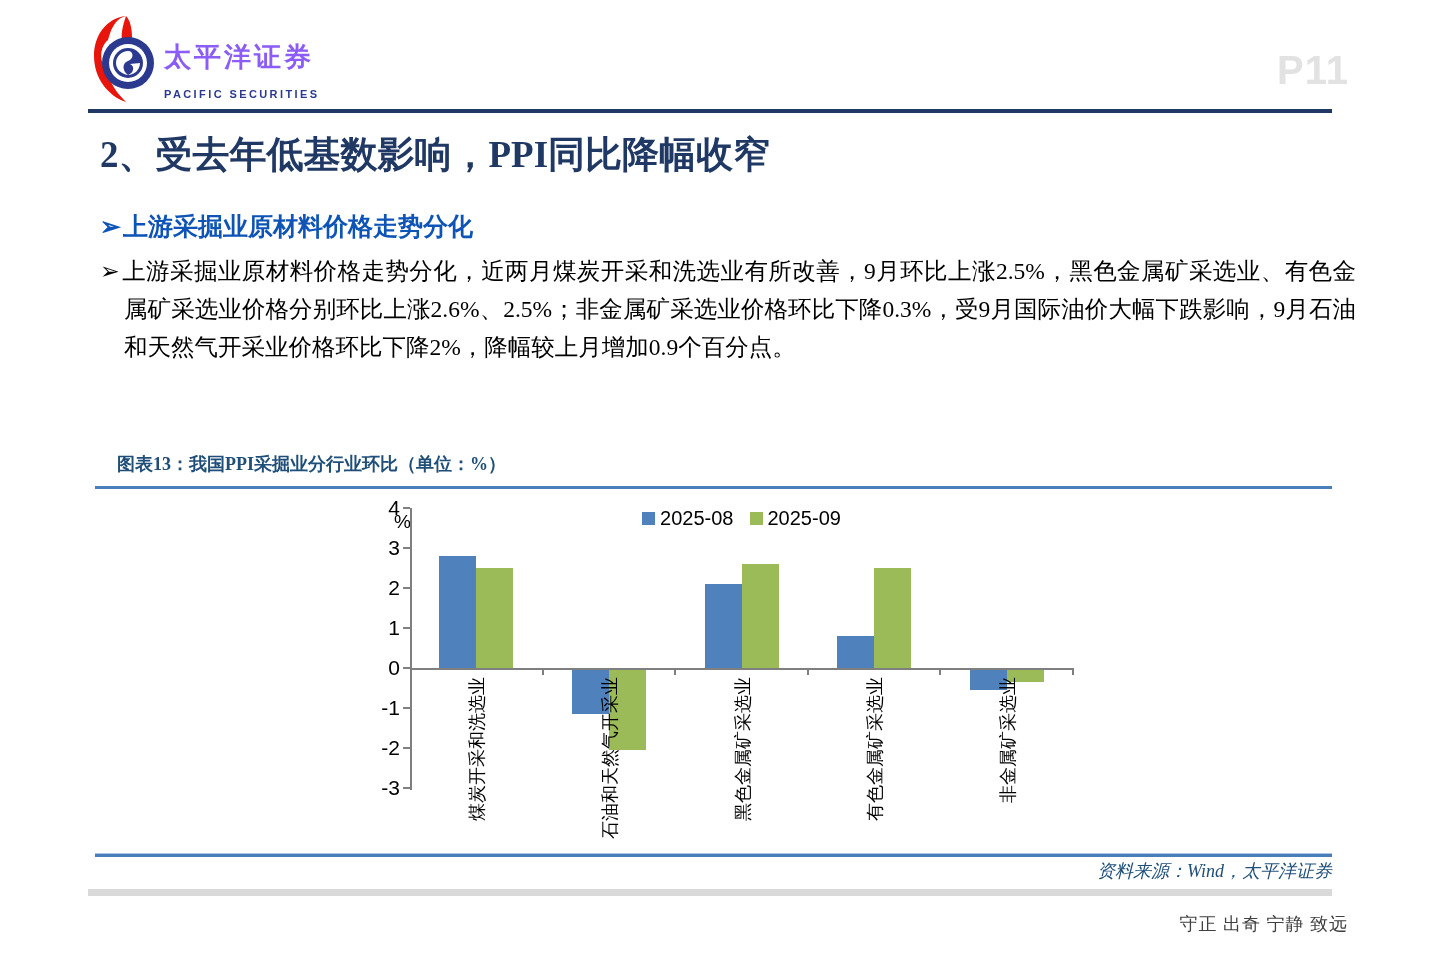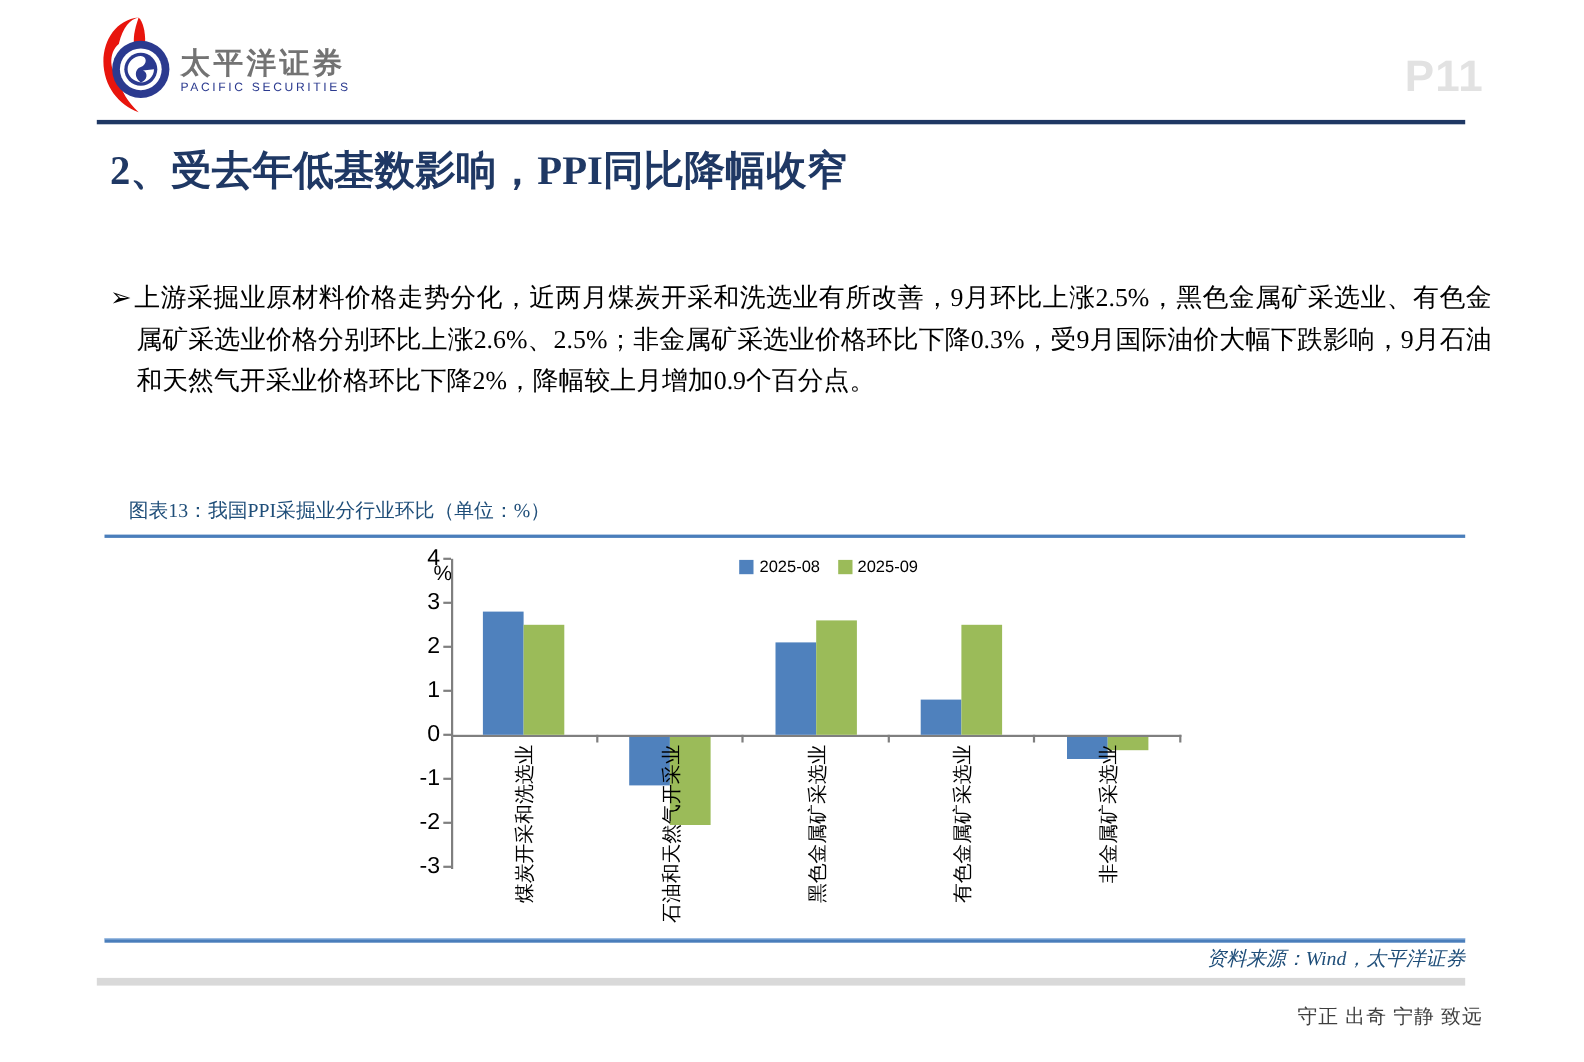--- a/index.html
+++ b/index.html
@@ -3,49 +3,49 @@
 <meta charset="utf-8">
 <style>
   html,body{margin:0;padding:0;background:#ffffff;}
   .slide{position:relative;width:1440px;height:965px;background:#fff;overflow:hidden;
          font-family:"Liberation Serif","DejaVu Serif",serif;}
 
   
   .logo-mark{position:absolute;left:88px;top:8px;width:72px;height:100px;}
   .logo-text{position:absolute;left:164px;top:42px;}
   .logo-cn{font-family:"Liberation Sans","DejaVu Sans",sans-serif;font-weight:bold;
-           font-size:27px;color:#737373;letter-spacing:3px;line-height:30px;}
-  .logo-en{font-family:"Liberation Sans","DejaVu Sans",sans-serif;font-weight:normal;
-           font-size:11px;color:#2b3a8f;letter-spacing:2.4px;margin-top:2px;}
+           font-size:27px;color:#8b5cf6;letter-spacing:3px;line-height:30px;}
+  .logo-en{font-family:"Liberation Sans","DejaVu Sans",sans-serif;font-weight:bold;
+           font-size:11px;color:#2b3a8f;letter-spacing:2.4px;margin-top:16px;}
   .page-num{position:absolute;left:1277px;top:48px;font-family:"Liberation Sans","DejaVu Sans",sans-serif;
             font-weight:bold;font-size:40px;color:#e2e2e2;letter-spacing:1px;}
   .header-line{position:absolute;left:88px;top:109px;width:1244px;height:4px;background:#1f3864;}
 
   
   .slide-title{position:absolute;left:100px;top:130px;width:1000px;
                font-size:37px;font-weight:bold;color:#1f3864;}
   .bullet-head{position:absolute;left:100px;top:210px;width:1100px;
                font-size:25px;font-weight:bold;color:#0d54b6;}
   .bullet-head .arrow{margin-right:2px;}
   .body-par{position:absolute;left:100px;top:252px;width:1232px;
             font-size:23.5px;line-height:38px;color:#000;
             padding-left:24px;text-indent:-24px;text-align:justify;}
   .body-par .arrow{margin-right:2px;}
 
   
-  .fig-caption{position:absolute;left:117px;top:452px;font-size:18px;color:#1f4e79;}
+  .fig-caption{position:absolute;left:117px;top:452px;font-size:18px;color:#1f4e79;font-weight:bold;}
   .fig-topline{position:absolute;left:95px;top:486px;width:1237px;height:3px;background:#4a7ebb;}
   .fig-botline{position:absolute;left:95px;top:853px;width:1237px;height:3px;
                background:#4a7ebb;border-top:1px solid #a9c6e8;}
   .fig-source{position:absolute;right:108px;top:859px;font-size:18px;font-style:italic;color:#1f4e79;text-align:right;}
 
   
   .chart{position:absolute;left:410px;top:505px;width:663px;height:350px;}
-  .legend{position:absolute;left:12px;top:2px;width:663px;display:flex;justify-content:center;
-          gap:16px;font-family:"Liberation Sans","DejaVu Sans",sans-serif;font-size:15px;color:#000;}
+  .legend{position:absolute;left:0;top:2px;width:663px;display:flex;justify-content:center;
+          gap:16px;font-family:"Liberation Sans","DejaVu Sans",sans-serif;font-size:20px;color:#000;}
   .legend-item{display:flex;align-items:center;gap:5px;}
   .legend-swatch{width:13px;height:13px;display:inline-block;}
   .axis-y{position:absolute;left:0;top:3px;width:2px;height:282px;background:#7f7f7f;}
   .axis-x{position:absolute;left:0;top:163px;width:664px;height:2px;background:#7f7f7f;}
   .ytick{position:absolute;left:-64px;width:54px;text-align:right;
          font-family:"Liberation Sans","DejaVu Sans",sans-serif;font-size:21px;color:#000;line-height:26px;}
   .ytick-mark{position:absolute;left:-7px;width:7px;height:2px;background:#7f7f7f;}
   .xtick-mark{position:absolute;top:163px;width:2px;height:7px;background:#7f7f7f;}
   .unit{position:absolute;left:-16px;top:6px;font-family:"Liberation Sans","DejaVu Sans",sans-serif;
         font-size:19px;color:#000;}
@@ -74,20 +74,21 @@
     <path d="M52 55 C52 62 46 67 40 67 C46 65 47 58 42 56 L52 55 Z" fill="#ffffff"></path>
   </svg>
   <div class="logo-text">
     <div class="logo-cn">太平洋证券</div>
     <div class="logo-en">PACIFIC SECURITIES</div>
   </div>
   <div class="page-num">P11</div>
   <div class="header-line"></div>
 
   <div class="slide-title">2、受去年低基数影响，PPI同比降幅收窄</div>
+  <div class="bullet-head"><span class="arrow">➢</span><span>上游采掘业原材料价格走势分化</span></div>
   <div class="body-par"><span class="arrow">➢</span><span>上游采掘业原材料价格走势分化，近两月煤炭开采和洗选业有所改善，9月环比上涨2.5%，黑色金属矿采选业、有色金属矿采选业价格分别环比上涨2.6%、2.5%；非金属矿采选业价格环比下降0.3%，受9月国际油价大幅下跌影响，9月石油和天然气开采业价格环比下降2%，降幅较上月增加0.9个百分点。</span></div>
 
   <div class="fig-caption">图表13：我国PPI采掘业分行业环比（单位：%）</div>
   <div class="fig-topline"></div>
 
   <div class="chart">
     <div class="legend">
         <span class="legend-item">
           <span class="legend-swatch" style="background: rgb(79, 129, 189);"></span>
           <span>2025-08</span>

